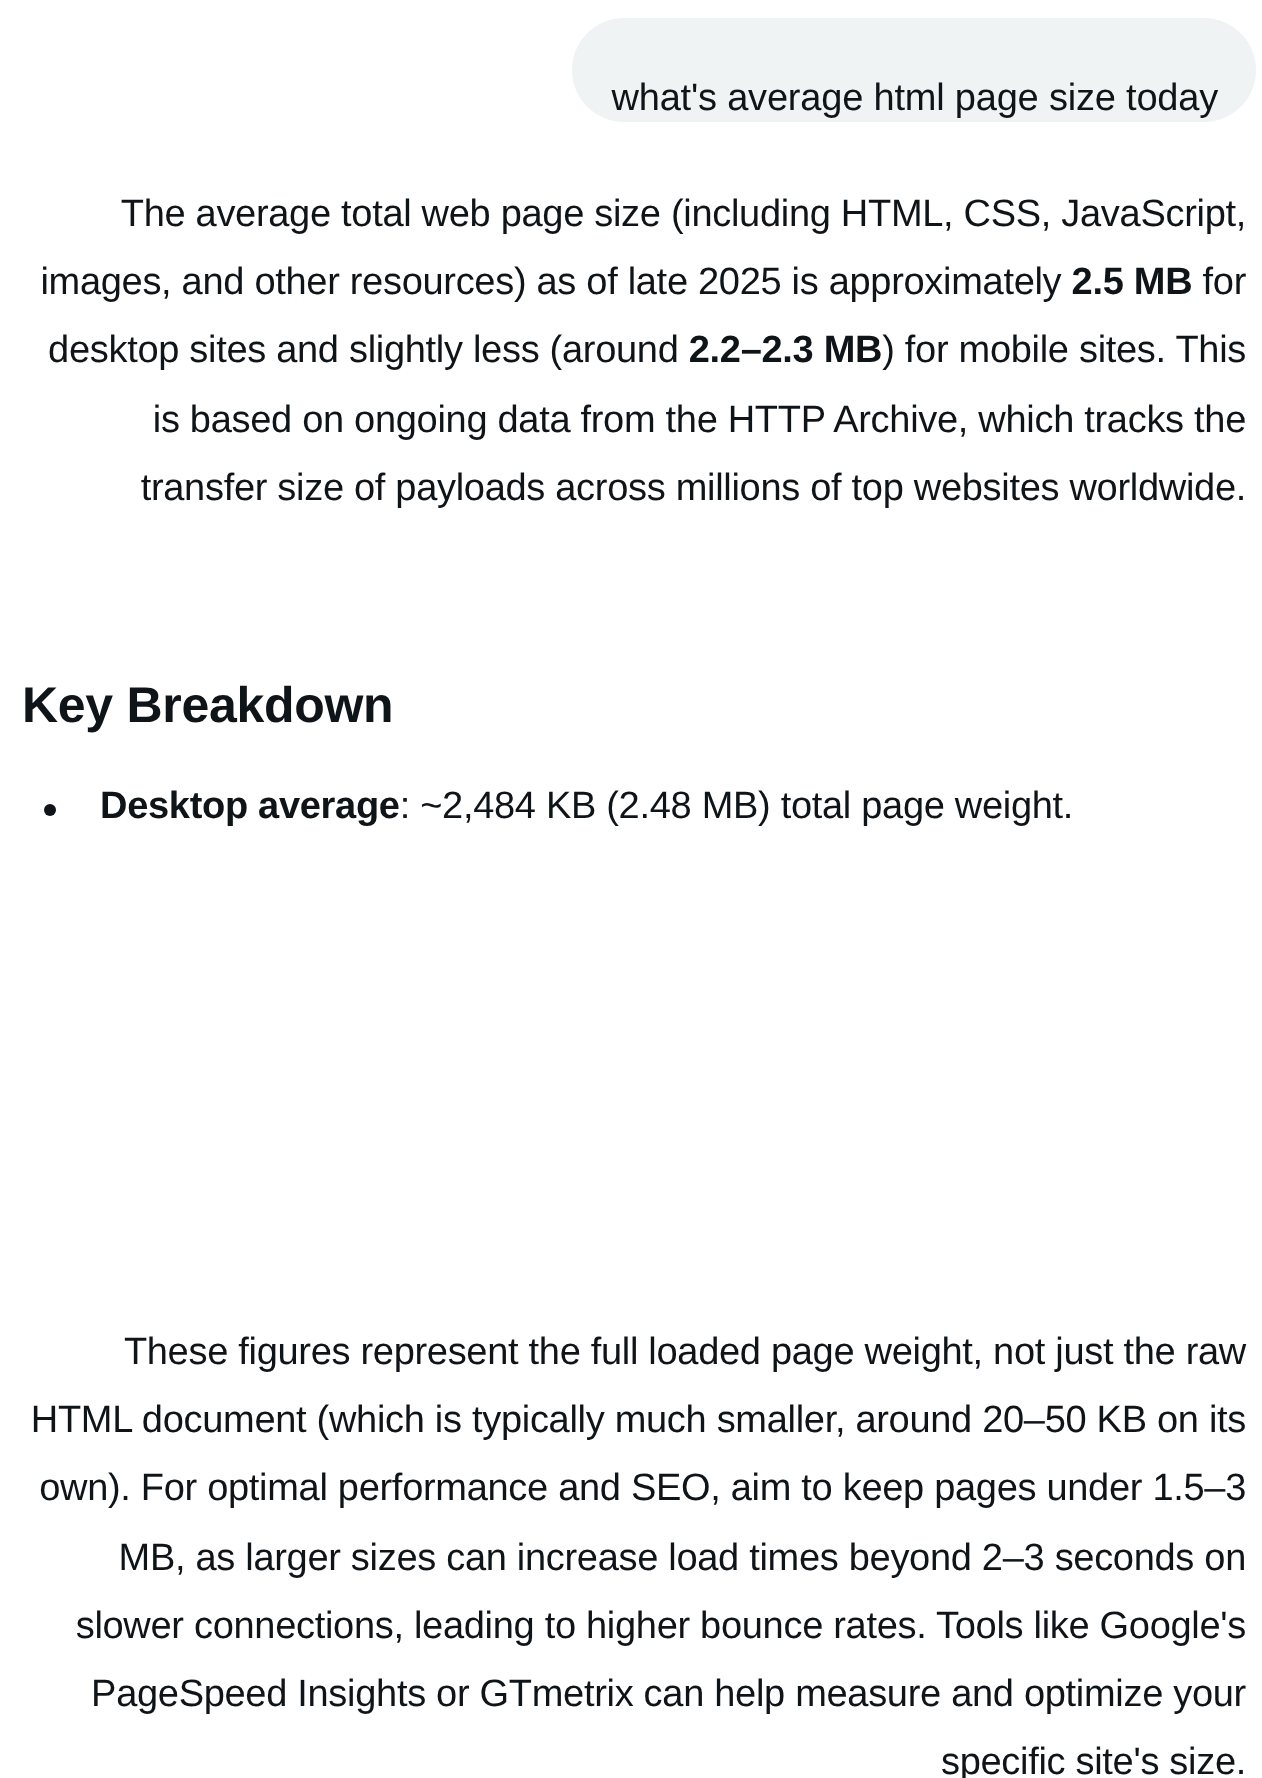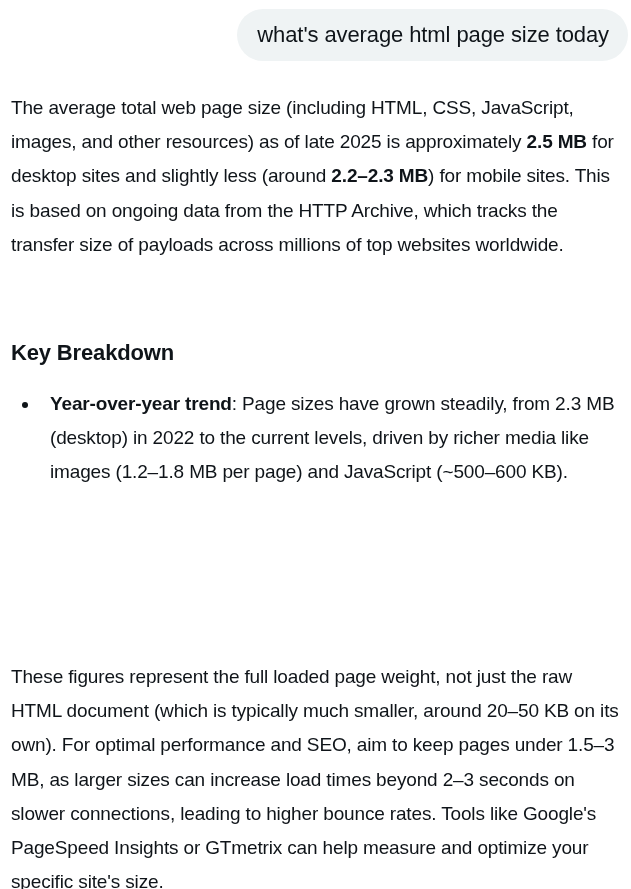--- a/index.html
+++ b/index.html
@@ -26,45 +26,46 @@
     right: 3px;
     display: flex;
     justify-content: flex-end;
   }
   .user-bubble {
     background: #eff3f4;
     border-radius: 26px;
     height: 52px;
     padding: 0 19px 0 20px;
     display: flex;
-    align-items: center;
-    font-size: 22px;
+    align-items: flex-end;
+    font-size: 19px;
     color: #0f1419;
     letter-spacing: -0.1px;
     white-space: nowrap;
   }
   .response {
     position: absolute;
     left: 11px;
     top: 91px;
     width: 612px;
     font-size: 19px;
     line-height: 34.2px;
     letter-spacing: -0.15px;
     color: #0f1419;
   }
   .response p {
     margin: 0;
+    text-align: right;
   }
   .response b {
     font-weight: 700;
   }
   .response h2 {
     margin: 0;
-    font-size: 22px;
+    font-size: 25px;
     font-weight: 700;
     line-height: 34px;
     position: absolute;
     top: 245px;
     left: 0;
   }
   .para1 {
     position: absolute;
     top: 0;
     left: 0;
@@ -111,20 +112,20 @@
   </div>
 
   <div class="response">
 
     <p class="para1"><span>The average total web page size (including HTML, CSS, JavaScript, images, and other resources) as of late 2025 is approximately </span><b>2.5 MB</b><span> for desktop sites and slightly less (around </span><b>2.2–2.3 MB</b><span>) for mobile sites. This is based on ongoing data from the HTTP Archive, which tracks the transfer size of payloads across millions of top websites worldwide.</span></p>
 
     <h2>Key Breakdown</h2>
 
     <ul class="breakdown">
       <li>
-        <span class="bullet"></span><b>Year-over-year trend</b><span>: Page sizes have grown steadily, from 2.3 MB (desktop) in 2022 to the current levels, driven by richer media like images (1.2–1.8 MB per page) and JavaScript (~500–600 KB).</span>
+        <span class="bullet"></span><b>Desktop average</b><span>: ~2,484 KB (2.48 MB) total page weight.</span>
       </li>
     </ul>
 
     <p class="para2">These figures represent the full loaded page weight, not just the raw HTML document (which is typically much smaller, around 20–50 KB on its own). For optimal performance and SEO, aim to keep pages under 1.5–3 MB, as larger sizes can increase load times beyond 2–3 seconds on slower connections, leading to higher bounce rates. Tools like Google's PageSpeed Insights or GTmetrix can help measure and optimize your specific site's size.</p>
 
   </div>
 </div>
 
 </body></html>

